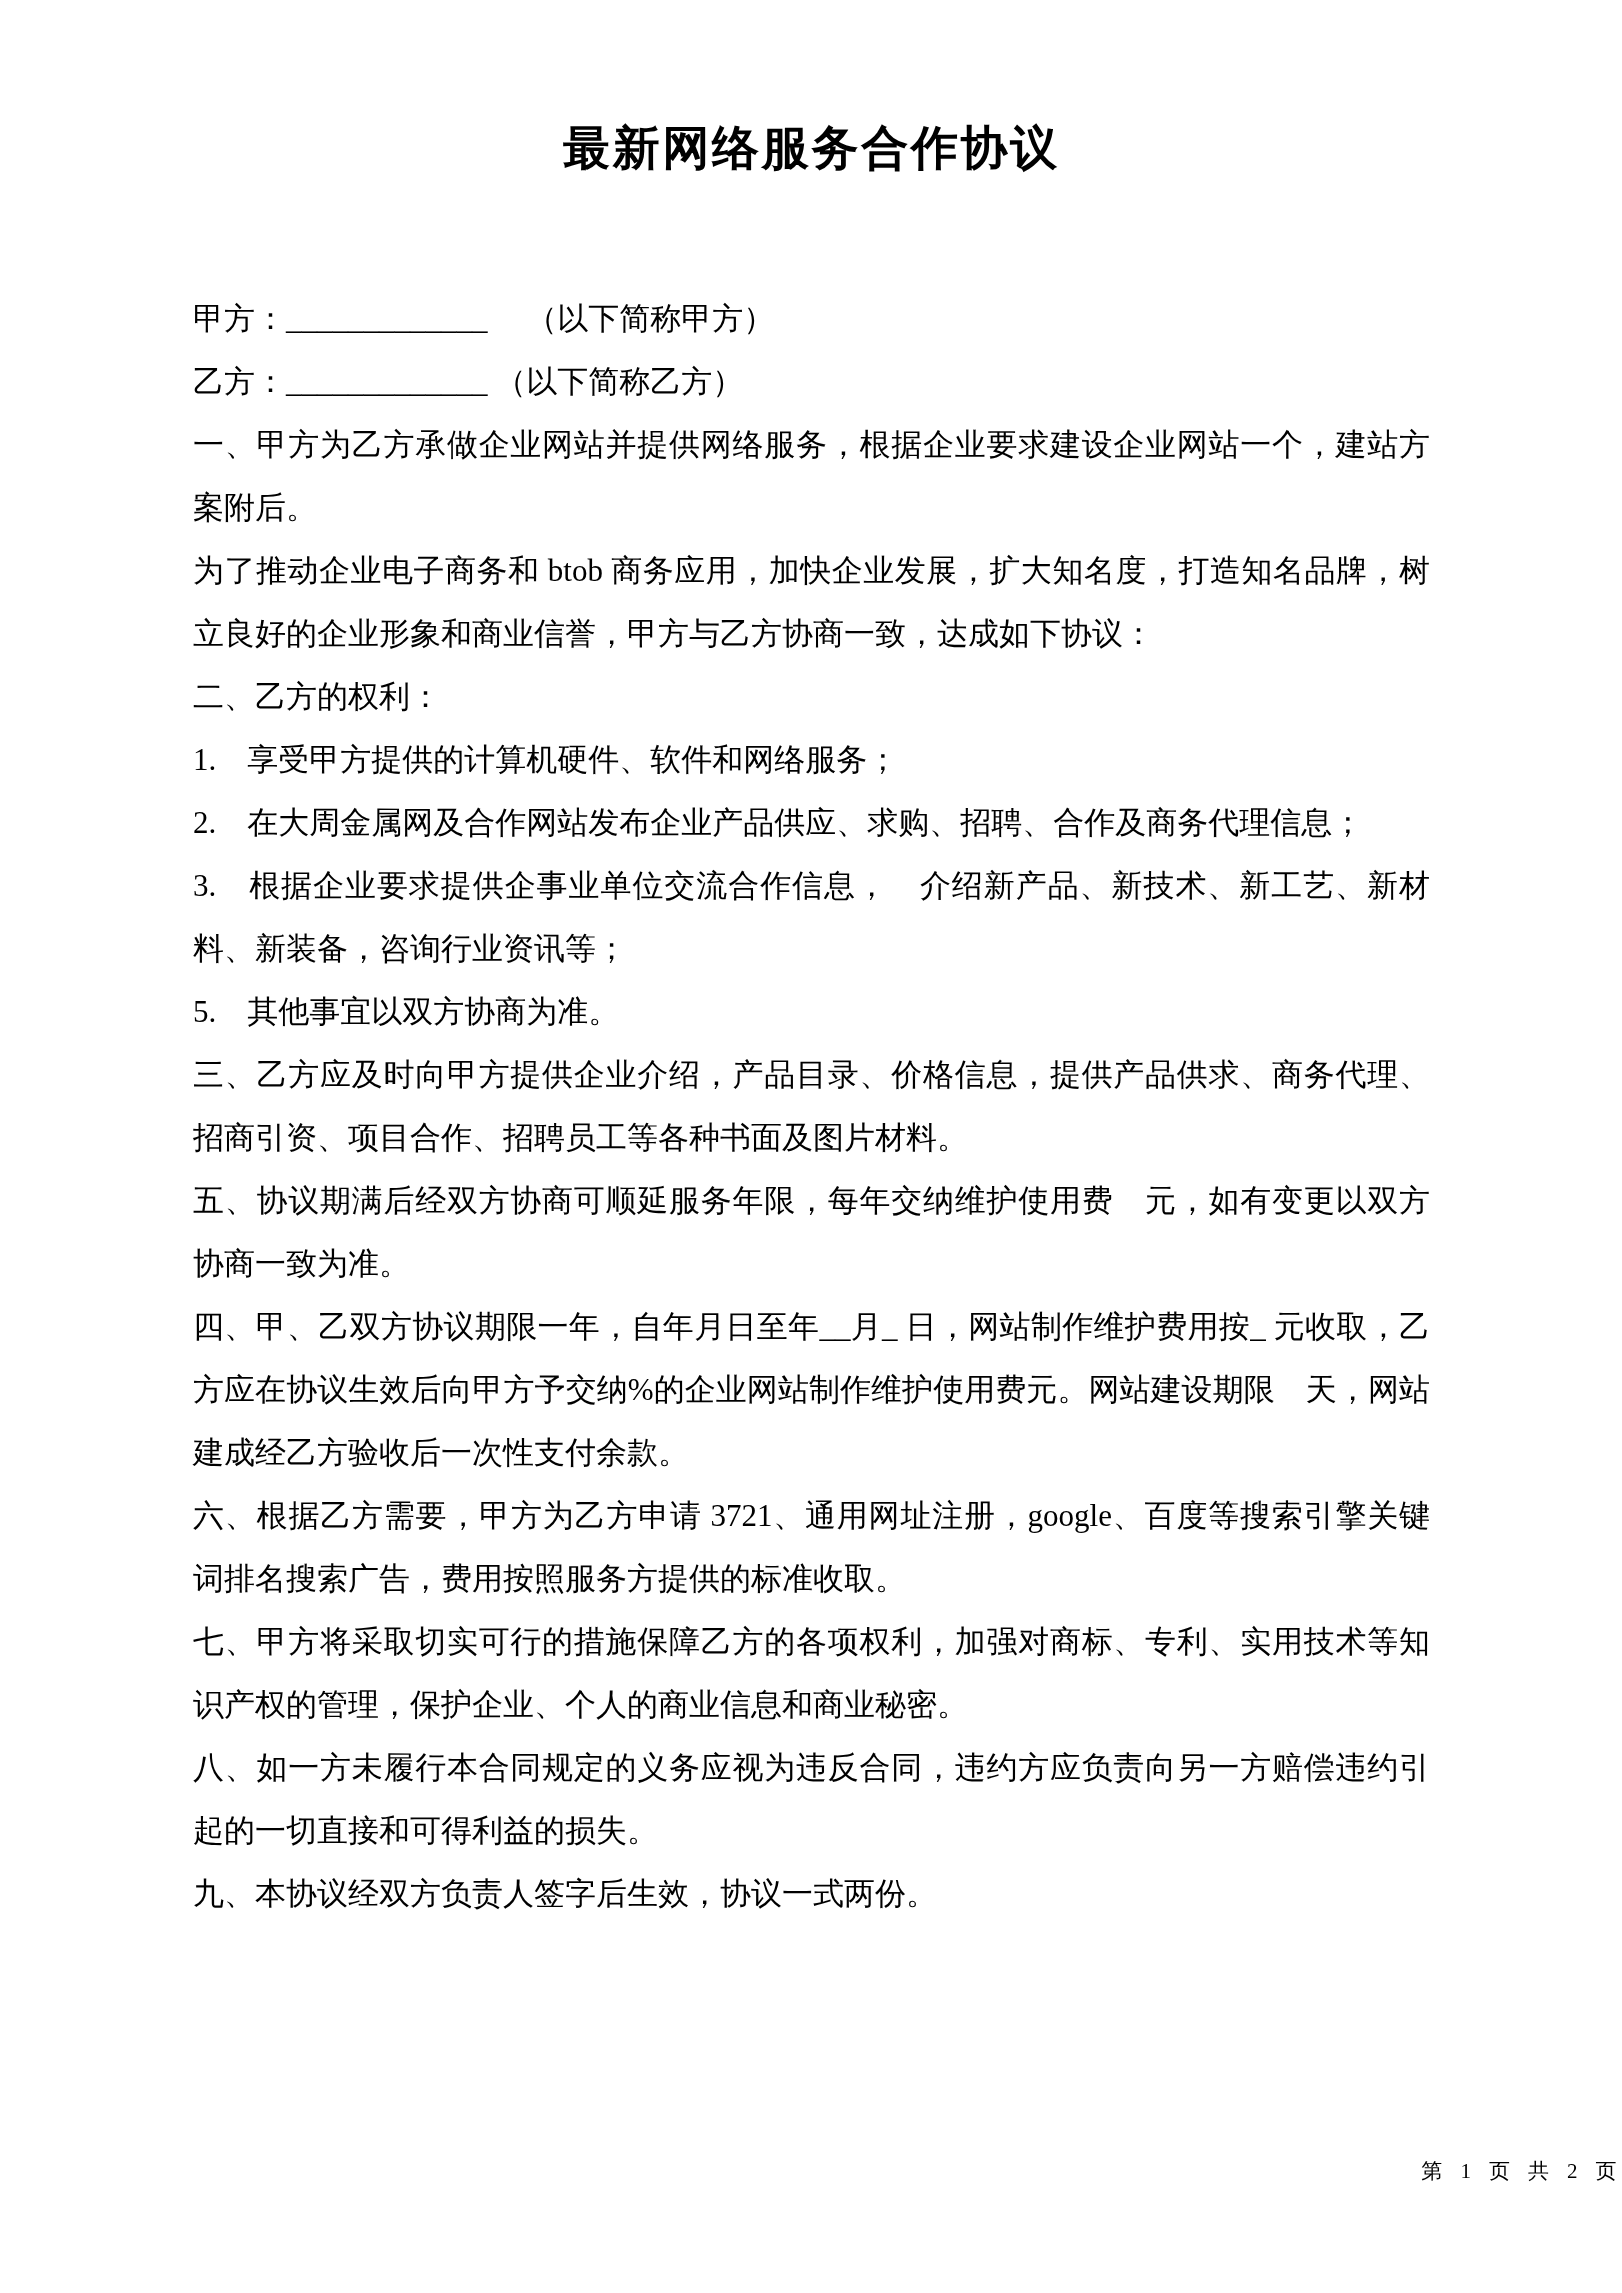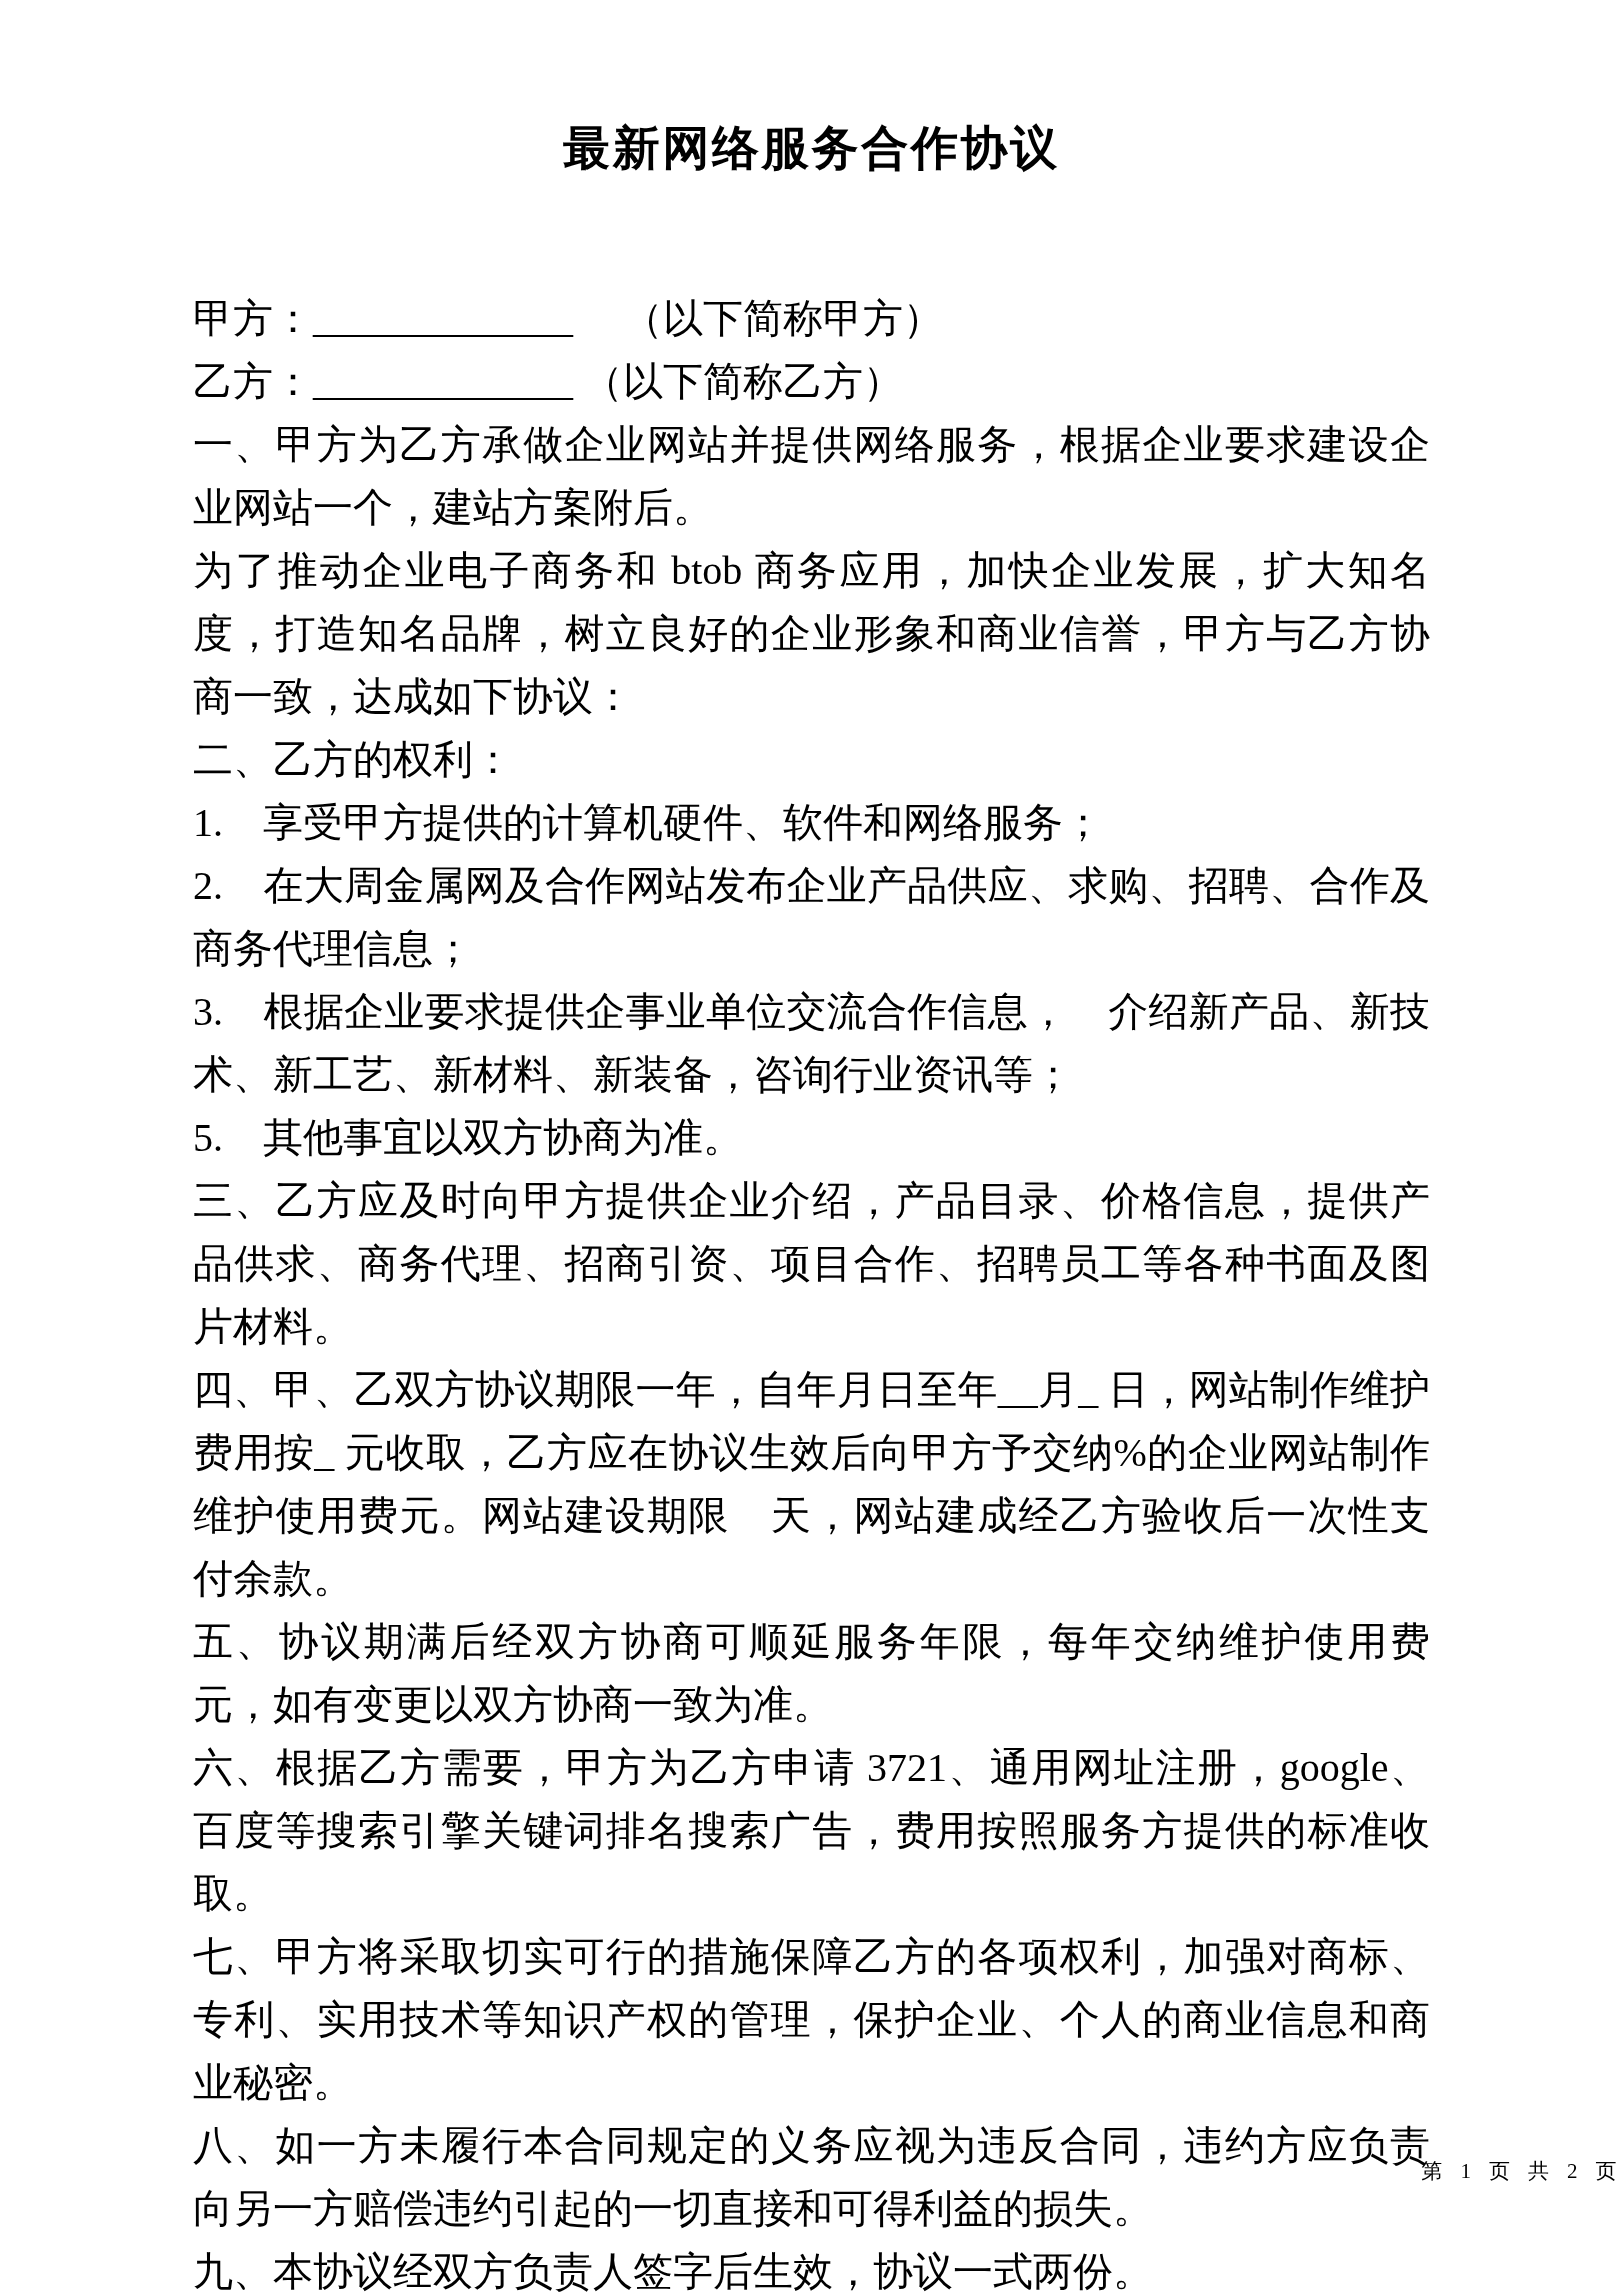--- a/index.html
+++ b/index.html
@@ -22,21 +22,21 @@
   }
   .doc-title {
     font-size: 47px;
     font-weight: bold;
     text-align: center;
     margin: 0 0 111px 0;
     letter-spacing: 2.7px;
     line-height: 1.2;
   }
   p.line {
-    font-size: 40px;
+    font-size: 31px;
     line-height: 63px;
     margin: 0;
     padding: 0;
     text-align: justify;
     word-break: break-all;
     white-space: pre-wrap;
   }
   .footer {
     position: absolute;
     bottom: 109px;
@@ -61,22 +61,22 @@
     <p class="line">乙方：_____________ （以下简称乙方）</p>
 
     <p class="line">一、甲方为乙方承做企业网站并提供网络服务，根据企业要求建设企业网站一个，建站方案附后。</p>
     <p class="line">为了推动企业电子商务和 btob 商务应用，加快企业发展，扩大知名度，打造知名品牌，树立良好的企业形象和商业信誉，甲方与乙方协商一致，达成如下协议：</p>
     <p class="line">二、乙方的权利：</p>
     <p class="line">1.　享受甲方提供的计算机硬件、软件和网络服务；</p>
     <p class="line">2.　在大周金属网及合作网站发布企业产品供应、求购、招聘、合作及商务代理信息；</p>
     <p class="line">3.　根据企业要求提供企事业单位交流合作信息，　介绍新产品、新技术、新工艺、新材料、新装备，咨询行业资讯等；</p>
     <p class="line">5.　其他事宜以双方协商为准。</p>
     <p class="line">三、乙方应及时向甲方提供企业介绍，产品目录、价格信息，提供产品供求、商务代理、招商引资、项目合作、招聘员工等各种书面及图片材料。</p>
+    <p class="line">五、协议期满后经双方协商可顺延服务年限，每年交纳维护使用费　元，如有变更以双方协商一致为准。</p>
     <p class="line">四、甲、乙双方协议期限一年，自年月日至年__月_ 日，网站制作维护费用按_ 元收取，乙方应在协议生效后向甲方予交纳%的企业网站制作维护使用费元。网站建设期限　天，网站建成经乙方验收后一次性支付余款。</p>
-    <p class="line">五、协议期满后经双方协商可顺延服务年限，每年交纳维护使用费　元，如有变更以双方协商一致为准。</p>
     <p class="line">六、根据乙方需要，甲方为乙方申请 3721、通用网址注册，google、百度等搜索引擎关键词排名搜索广告，费用按照服务方提供的标准收取。</p>
     <p class="line">七、甲方将采取切实可行的措施保障乙方的各项权利，加强对商标、专利、实用技术等知识产权的管理，保护企业、个人的商业信息和商业秘密。</p>
     <p class="line">八、如一方未履行本合同规定的义务应视为违反合同，违约方应负责向另一方赔偿违约引起的一切直接和可得利益的损失。</p>
     <p class="line">九、本协议经双方负责人签字后生效，协议一式两份。</p>
 
   </div>
 
   <div class="footer">第 1 页 共 2 页</div>
 </div>
 

